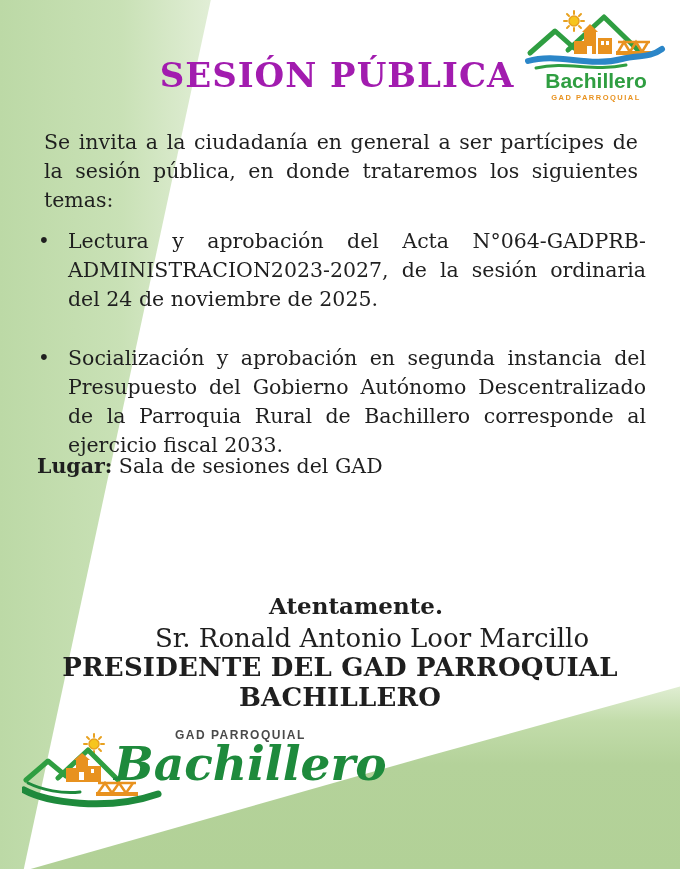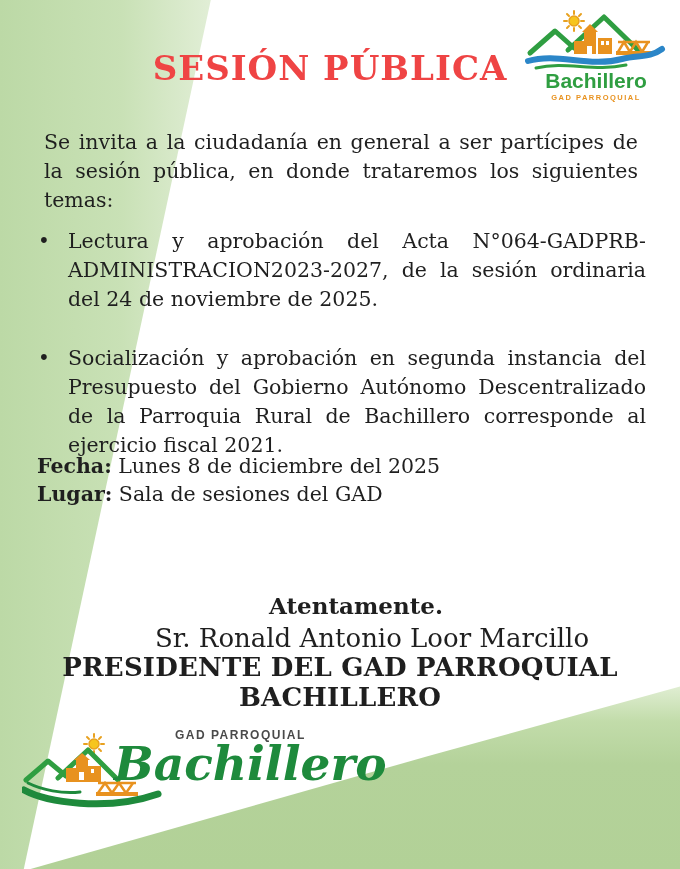--- a/index.html
+++ b/index.html
@@ -12,23 +12,23 @@
   .bg{position:absolute;inset:0;pointer-events:none;}
   .bg-topleft{
     clip-path:polygon(0 0, 31% 0, 3.5% 100%, 0 100%);
     background:linear-gradient(to right,#bcd9a6 0%,#c9e1b6 18%,#eef5e7 38%,#ffffff 50%);
   }
   .bg-bottom{
     clip-path:polygon(63% 87%, 100% 79%, 100% 100%, 4.5% 100%);
     background:linear-gradient(to bottom,#e7f2dc 78%,#c2dcaa 83%,#b4d29a 88%,#b2d197 100%);
   }
   .title{
-    position:absolute;top:48px;left:0;width:660px;margin:0;
+    position:absolute;top:48px;left:0;width:660px;margin:7px;
     text-align:center;font-size:34px;font-weight:bold;letter-spacing:1px;
-    color:#ef4444;
+    color:#a21caf;
   }
   .logo-top{position:absolute;top:8px;right:8px;width:152px;text-align:center;}
   .logo-top svg{display:block;margin:0 auto;}
   .logo-top-name{font-family:"Liberation Sans",sans-serif;font-weight:bold;font-size:21px;color:#2f9e41;line-height:1;margin-top:-4px;}
   .logo-top-sub{font-family:"Liberation Sans",sans-serif;font-weight:bold;font-size:7.5px;color:#e8921f;letter-spacing:1.5px;margin-top:2px;}
   .intro{
     position:absolute;left:36px;right:34px;top:120px;margin:8px;
     font-size:20.5px;line-height:29px;text-align:justify;
   }
   .bullets{position:absolute;left:38px;right:34px;top:227px;}
@@ -105,29 +105,25 @@
 
 <p class="intro">Se invita a la ciudadanía en general a ser partícipes de la sesión pública, en donde trataremos los siguientes temas:</p>
 
 <div class="bullets">
   <div class="bullet-item">
     <span class="dot">•</span>
     <span class="bullet-text">Lectura y aprobación del Acta N°064-GADPRB-ADMINISTRACION2023-2027, de la sesión ordinaria del 24 de noviembre de 2025.</span>
   </div>
   <div class="bullet-item">
     <span class="dot">•</span>
-    <span class="bullet-text">Socialización y aprobación en segunda instancia del Presupuesto del Gobierno Autónomo Descentralizado de la Parroquia Rural de Bachillero corresponde al ejercicio fiscal 2021.</span>
+    <span class="bullet-text">Socialización y aprobación en segunda instancia del Presupuesto del Gobierno Autónomo Descentralizado de la Parroquia Rural de Bachillero corresponde al ejercicio fiscal 2033.</span>
   </div>
 </div>
 
 <div class="details">
-  <div>
-    <span class="lbl">Fecha:</span>
-    <span>Lunes 8 de diciembre del 2025</span>
-  </div>
   <div>
     <span class="lbl">Lugar:</span>
     <span>Sala de sesiones del GAD</span>
   </div>
 </div>
 
 <div class="closing">Atentamente.</div>
 <div class="signer-name">Sr. Ronald Antonio Loor Marcillo</div>
 <div class="signer-title">PRESIDENTE DEL GAD PARROQUIAL BACHILLERO</div>
 

